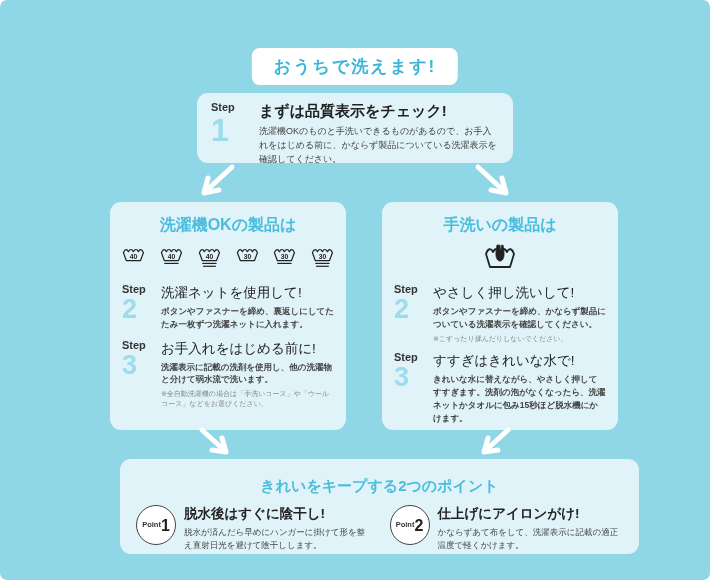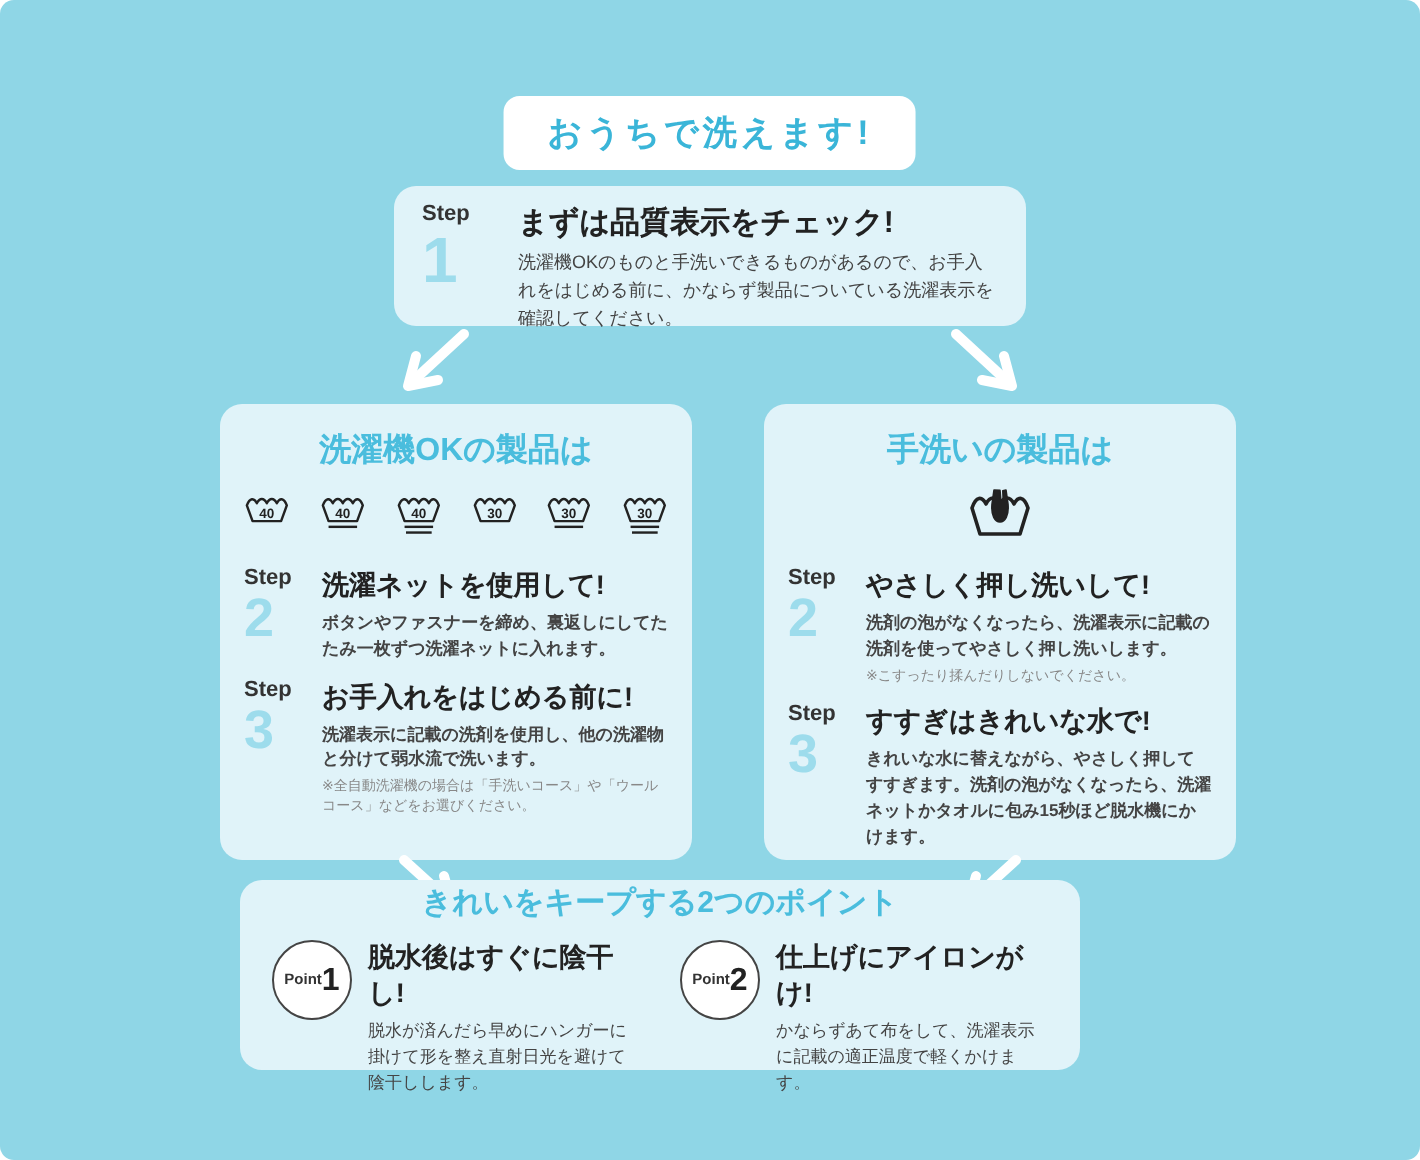--- a/index.html
+++ b/index.html
@@ -26,26 +26,26 @@
   .step-heading{font-size:15px;font-weight:bold;color:#222;margin:0 0 4px;}
   .step-body{font-size:9px;color:#444;line-height:1.55;}
 
   
   .col-card{top:202px;width:236px;height:228px;padding:10px 12px;}
   .col-left{left:110px;}
   .col-right{left:382px;}
   .col-title{text-align:center;color:#4abddd;font-weight:bold;font-size:16px;margin:3px 0 7px;}
   .symbols-row{display:flex;justify-content:center;align-items:flex-start;gap:15px;height:32px;}
   .col-step{display:flex;gap:7px;margin-top:9px;}
-  .col-heading{font-size:13.5px;font-weight:bold;color:#222;margin:0 0 3px;}
+  .col-heading{font-size:13.5px;font-weight:normal;color:#222;margin:0 0 3px;}
   .col-body{font-size:8.5px;color:#444;line-height:1.5;font-weight:bold;}
   .col-note{font-size:7px;color:#888;margin-top:3px;line-height:1.4;}
 
   
-  .bottom-card{left:120px;top:440px;width:420px;height:95px;padding:0 16px;}
+  .bottom-card{left:120px;top:459px;width:519px;height:95px;padding:16px 16px;}
   .bottom-title{text-align:center;color:#4abddd;font-weight:bold;font-size:15px;margin:2px 0 9px;}
   .points{display:flex;gap:20px;}
   .point{flex:1;display:flex;gap:8px;}
   .point-circle{width:40px;height:40px;flex:none;border:1.5px solid #444;background:#fff;border-radius:50%;
     display:flex;flex-direction:row;align-items:center;justify-content:center;line-height:1;box-sizing:border-box;}
   .point-label{font-size:7.5px;font-weight:bold;color:#333;}
   .point-num{font-size:16px;font-weight:bold;color:#222;margin-top:1px;}
   .point-heading{font-size:13.5px;font-weight:bold;color:#222;margin:0 0 3px;}
   .point-body{font-size:8.5px;color:#444;line-height:1.5;}
 
@@ -151,21 +151,21 @@
       </svg>
     </div>
 
     <div class="col-step">
       <div class="step-badge">
         <span class="step-label">Step</span>
         <span class="step-num">2</span>
       </div>
       <div>
         <div class="col-heading">やさしく押し洗いして!</div>
-        <div class="col-body">洗剤の泡がなくなったら、洗濯表示に記載の洗剤を使ってやさしく押し洗いします。</div>
+        <div class="col-body">ボタンやファスナーを締め、かならず製品についている洗濯表示を確認してください。</div>
         <div class="col-note">※こすったり揉んだりしないでください。</div>
       </div>
     </div>
 
     <div class="col-step">
       <div class="step-badge">
         <span class="step-label">Step</span>
         <span class="step-num">3</span>
       </div>
       <div>

